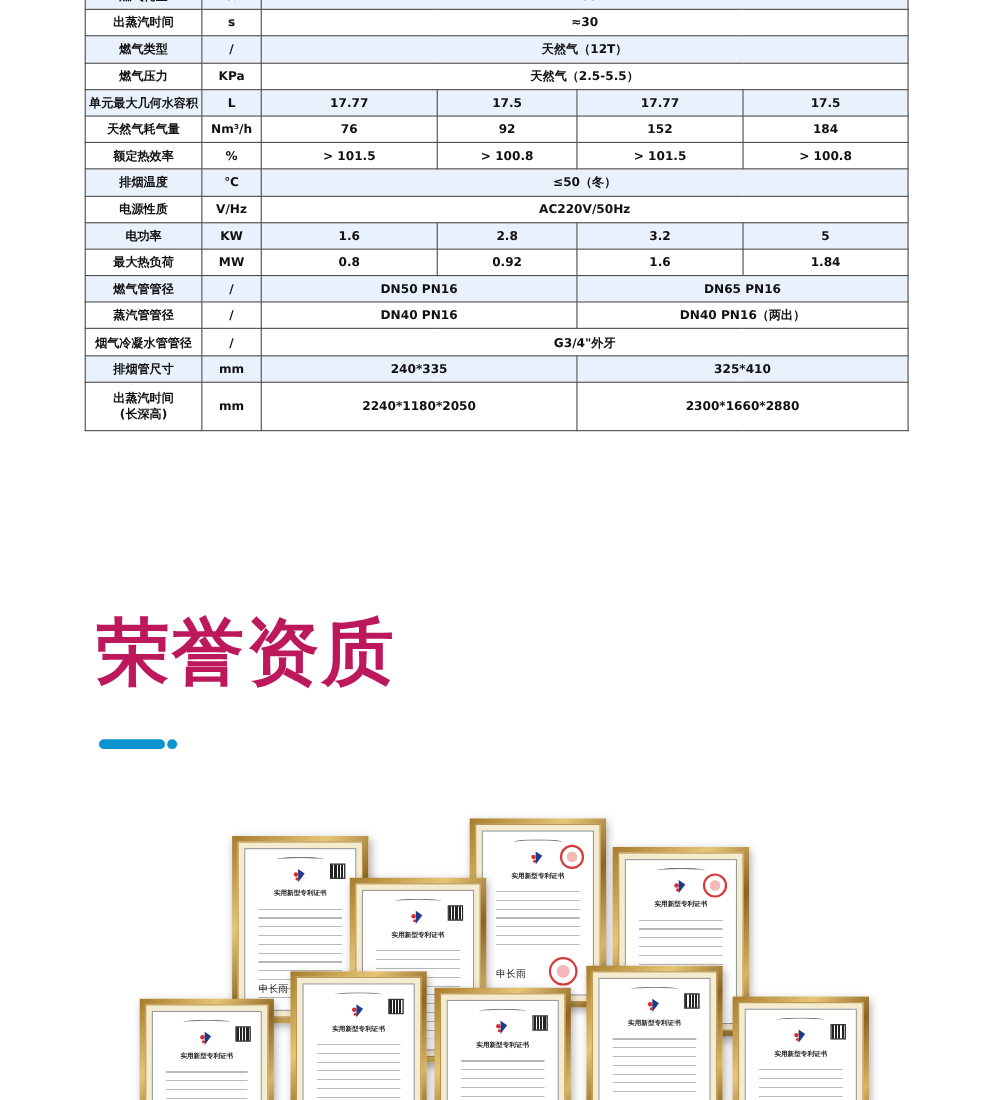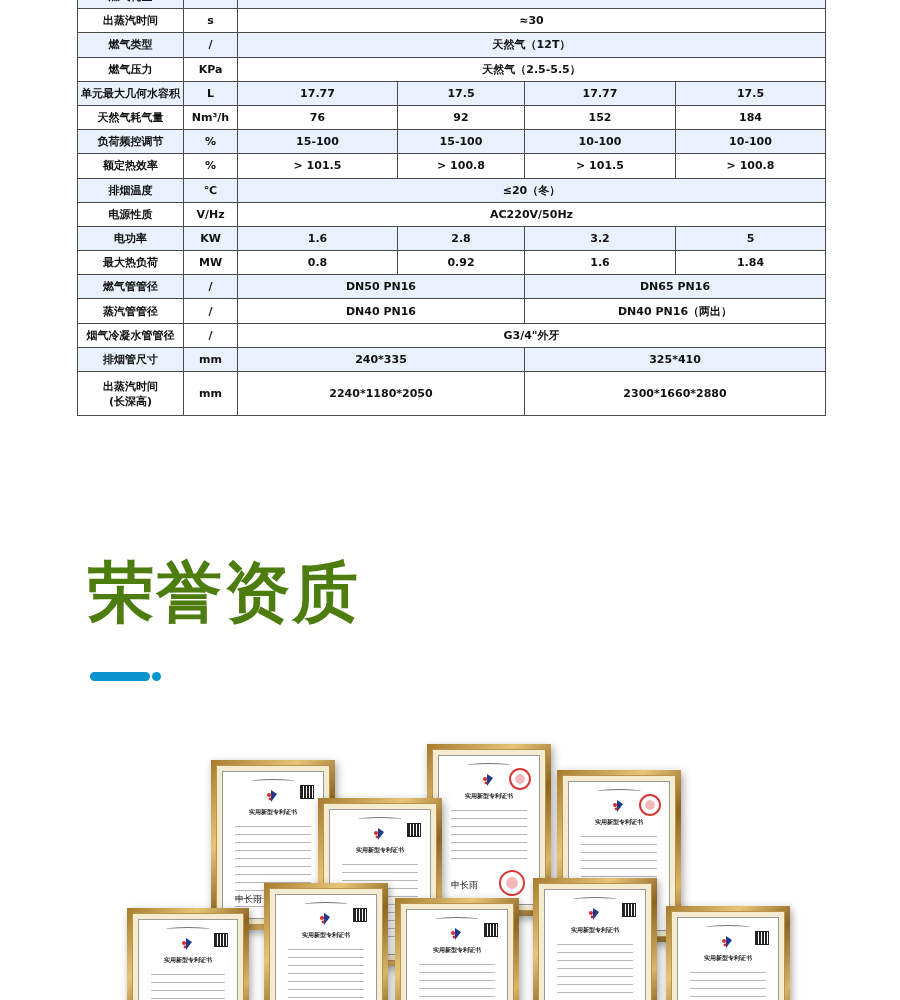--- a/index.html
+++ b/index.html
@@ -15,21 +15,21 @@
     text-align: center; vertical-align: middle;
     font-size: 11px; font-weight: bold; color: #111;
     height: 24.2px; padding: 0 2px; white-space: nowrap; overflow: hidden;
   }
   .spec-table tr.alt td { background: #e9f1fc; }
   .spec-table tr.tall td { height: 44px; white-space: normal; line-height: 15px; }
   .spec-table td.lbl { font-size: 11px; }
 
   .section-title {
     position: absolute; left: 88px; top: 548px;
-    font-size: 66px; font-weight: bold; color: #4d7c0f; letter-spacing: 2px;
+    font-size: 66px; font-weight: bold; color: #be185d; letter-spacing: 2px;
     font-family: "DejaVu Sans", sans-serif;
   }
   .title-underline {
     position: absolute; left: 90px; top: 672px; width: 60px; height: 9px;
     border-radius: 5px; background: #0a93cf;
   }
   .title-dot {
     position: absolute; left: 152px; top: 672px; width: 9px; height: 9px;
     border-radius: 50%; background: #0a93cf;
   }
@@ -122,40 +122,32 @@
       <td>17.5</td>
     </tr>
     <tr>
       <td class="lbl">天然气耗气量</td>
       <td>Nm³/h</td>
       <td>76</td>
       <td>92</td>
       <td>152</td>
       <td>184</td>
     </tr>
-    <tr class="alt">
-      <td class="lbl">负荷频控调节</td>
-      <td>%</td>
-      <td>15-100</td>
-      <td>15-100</td>
-      <td>10-100</td>
-      <td>10-100</td>
-    </tr>
     <tr>
       <td class="lbl">额定热效率</td>
       <td>%</td>
       <td>&gt; 101.5</td>
       <td>&gt; 100.8</td>
       <td>&gt; 101.5</td>
       <td>&gt; 100.8</td>
     </tr>
     <tr class="alt">
       <td class="lbl">排烟温度</td>
       <td>℃</td>
-      <td colspan="4">≤20（冬）</td>
+      <td colspan="4">≤50（冬）</td>
     </tr>
     <tr>
       <td class="lbl">电源性质</td>
       <td>V/Hz</td>
       <td colspan="4">AC220V/50Hz</td>
     </tr>
     <tr class="alt">
       <td class="lbl">电功率</td>
       <td>KW</td>
       <td>1.6</td>

